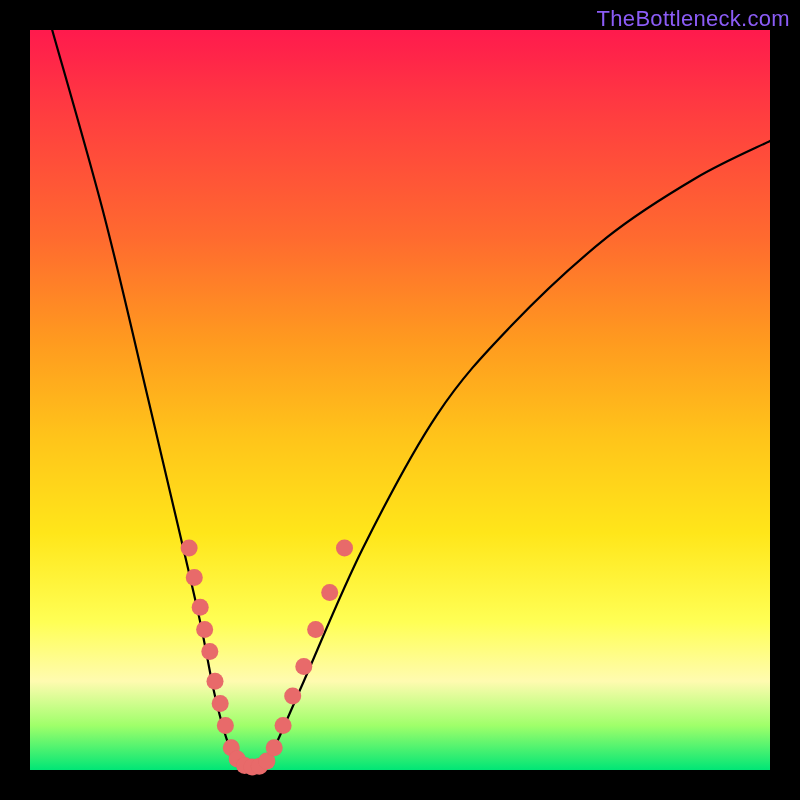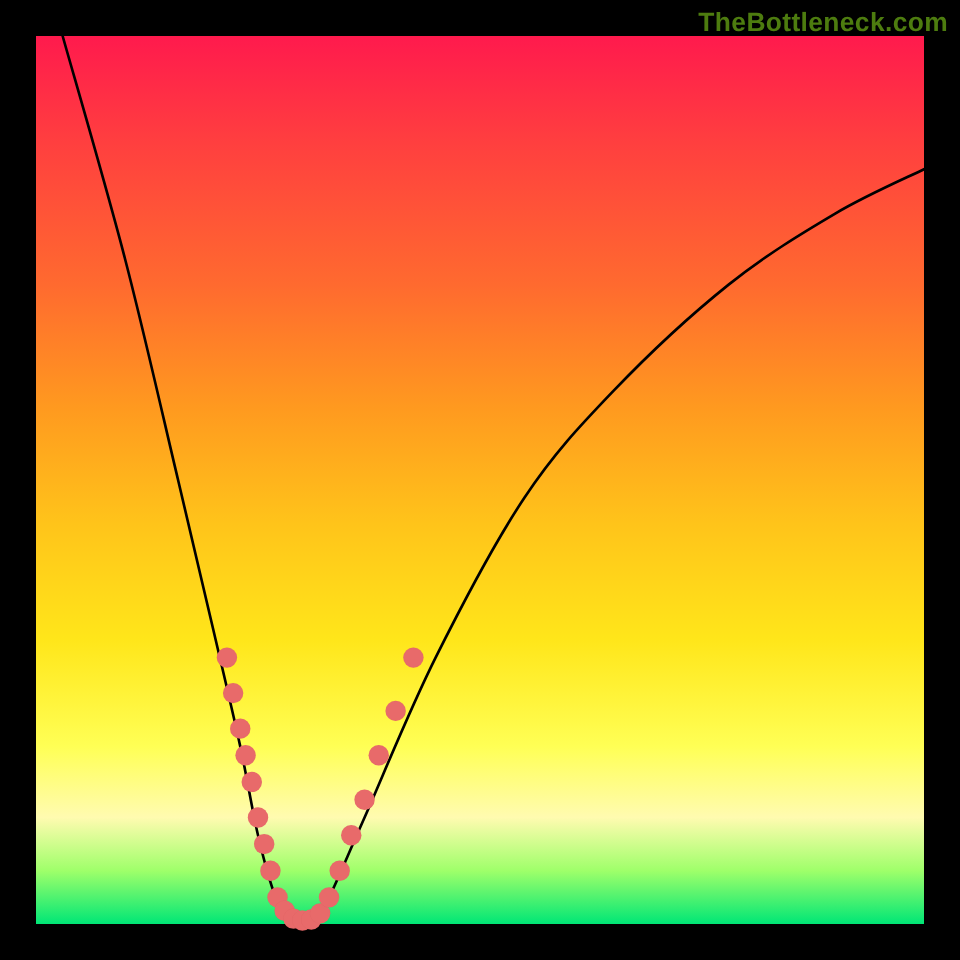--- a/index.html
+++ b/index.html
@@ -33,23 +33,23 @@
       #ffff55 80%,
       #fffbb0 88%,
       #9fff6a 94%,
       #00e676 100%
     );
   }
   .watermark {
     position: absolute;
     top: 6px;
     right: 10px;
-    color: #4d7c0f;
+    color: #8b5cf6;
     font-size: 22px;
-    font-weight: 700;
+    font-weight: 400;
     letter-spacing: 0.3px;
     user-select: none;
   }
   svg.curve {
     position: absolute;
     left: 0;
     top: 0;
     width: 740px;
     height: 740px;
     overflow: visible;

